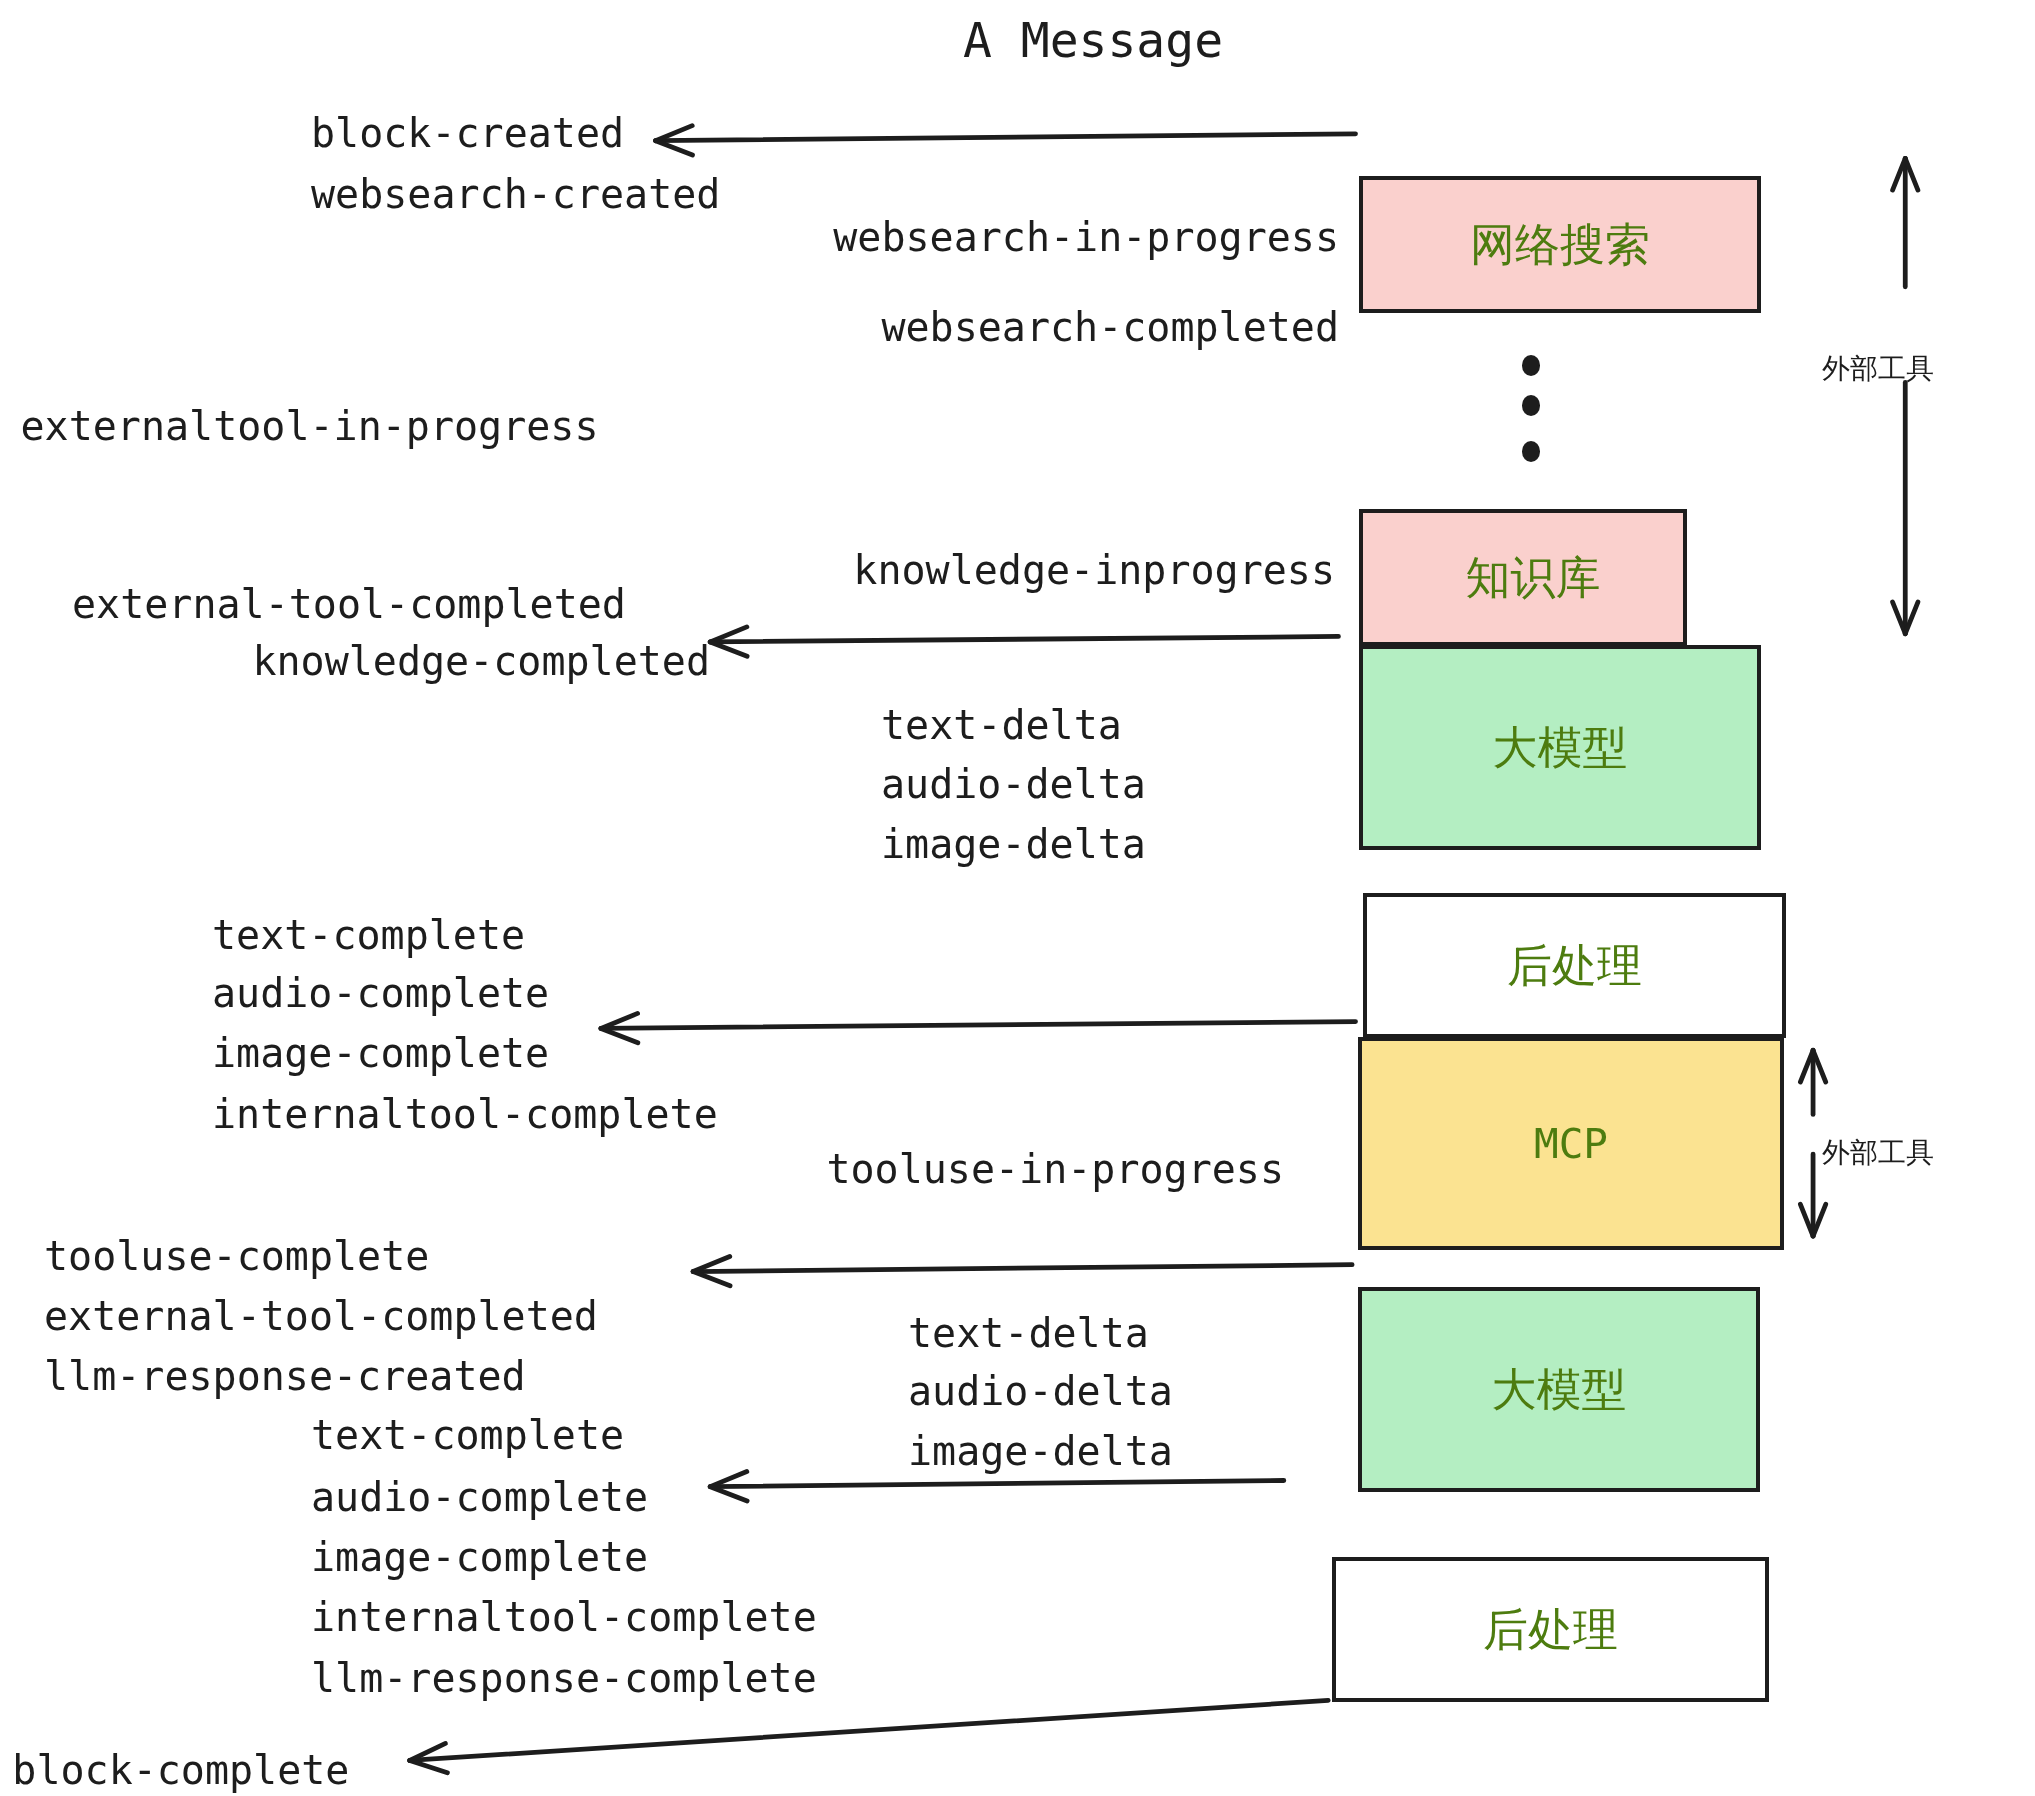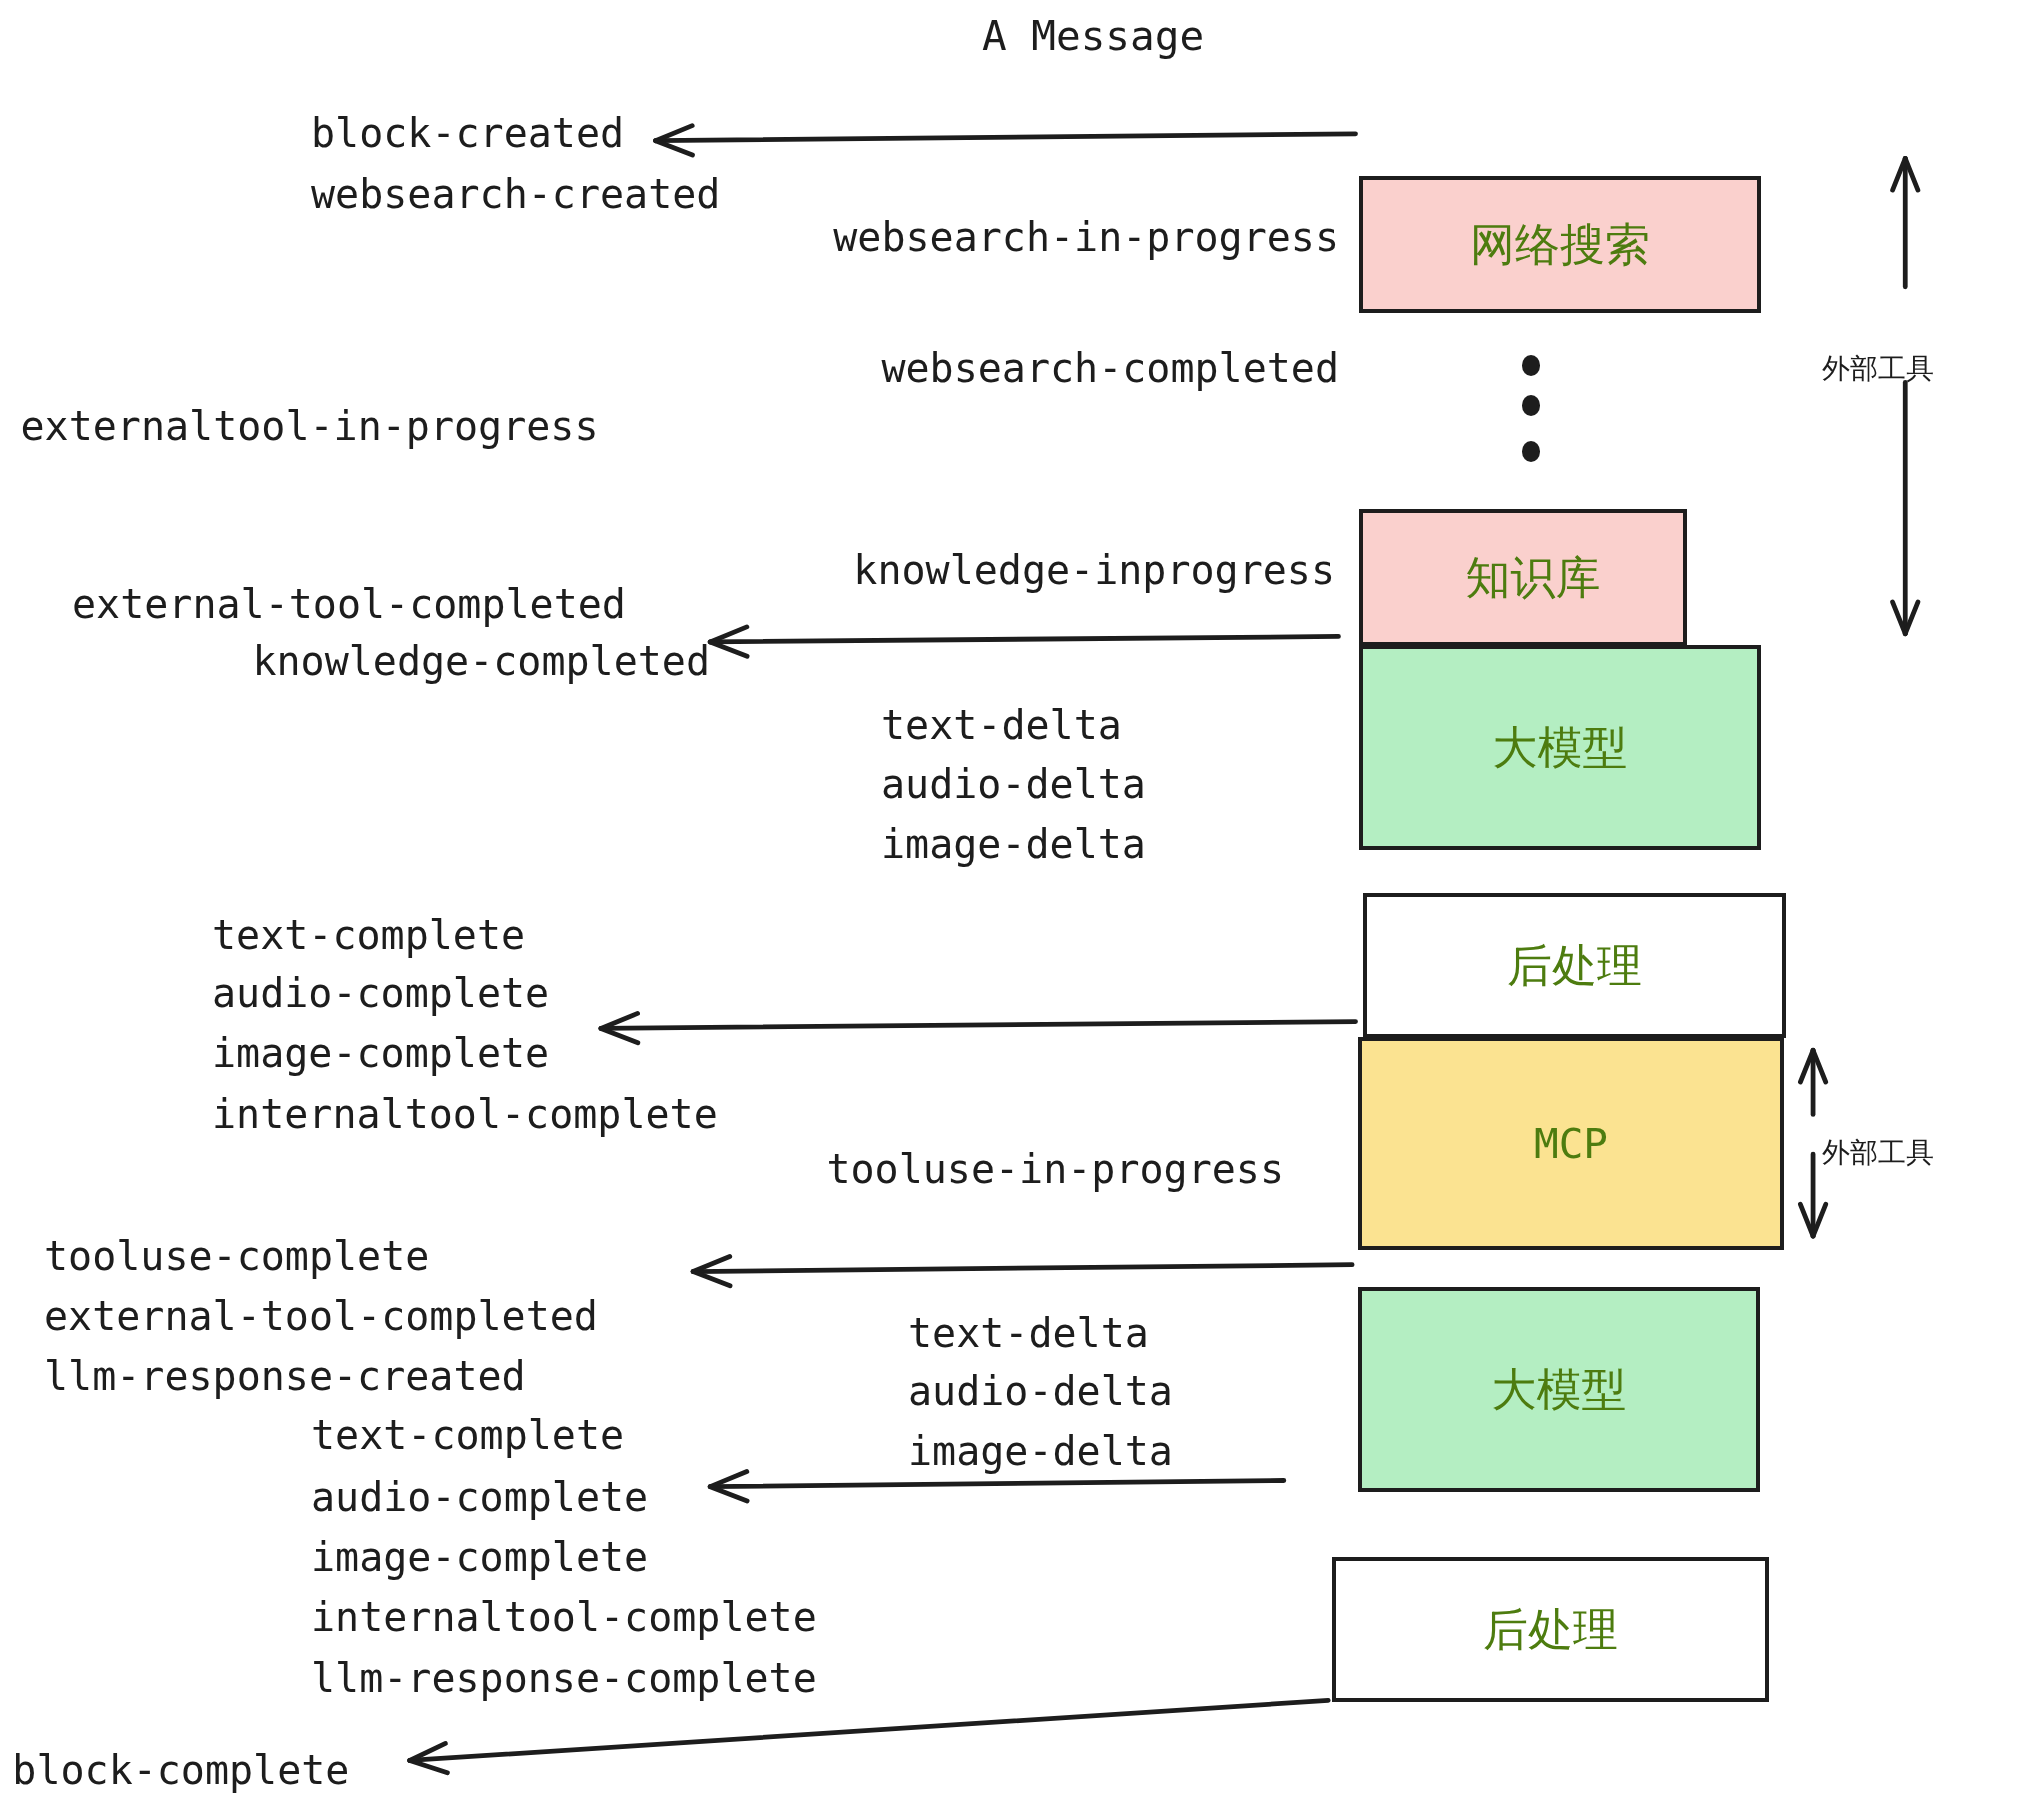--- a/index.html
+++ b/index.html
@@ -21,21 +21,21 @@
     font-size: 40px;
     line-height: 1;
     white-space: nowrap;
     letter-spacing: 0px;
   }
   .lbl.r { transform: translateX(-100%); }
 
   .title {
     position: absolute;
     color: #1d1d1d;
-    font-size: 41px;
+    font-size: 48px;
     white-space: nowrap;
     transform: translateX(-50%);
   }
 
   .box {
     position: absolute;
     border: 4.8px solid #1d1d1d;
     box-sizing: border-box;
     display: flex;
     align-items: center;
@@ -159,21 +159,21 @@
       <div class="box" style="left: 1359px; top: 645px; width: 402px; height: 205px; background: rgb(180, 238, 194);">大模型</div>
       <div class="box" style="left: 1363px; top: 893px; width: 423px; height: 145px; background: rgb(255, 255, 255);">后处理</div>
       <div class="box mono" style="left: 1358px; top: 1037px; width: 426px; height: 213px; background: rgb(251, 227, 145);">MCP</div>
       <div class="box" style="left: 1358px; top: 1287px; width: 402px; height: 205px; background: rgb(180, 238, 194);">大模型</div>
       <div class="box" style="left: 1332px; top: 1557px; width: 437px; height: 145px; background: rgb(255, 255, 255);">后处理</div>
     </div>
   <div id="events-layer">
       <div class="lbl" style="left: 311px; top: 113px;">block-created</div>
       <div class="lbl" style="left: 311px; top: 174px;">websearch-created</div>
       <div class="lbl r" style="left: 1339px; top: 217px;">websearch-in-progress</div>
-      <div class="lbl r" style="left: 1339px; top: 307px; margin-top: 41px;">websearch-completed</div>
+      <div class="lbl r" style="left: 1339px; top: 307px;">websearch-completed</div>
       <div class="lbl" style="left: 20.5px; top: 406px;">externaltool-in-progress</div>
       <div class="lbl r" style="left: 1335px; top: 550px;">knowledge-inprogress</div>
       <div class="lbl" style="left: 72px; top: 584px;">external-tool-completed</div>
       <div class="lbl r" style="left: 710px; top: 641px;">knowledge-completed</div>
       <div class="lbl" style="left: 881px; top: 705px;">text-delta</div>
       <div class="lbl" style="left: 881px; top: 764px;">audio-delta</div>
       <div class="lbl" style="left: 881px; top: 824px;">image-delta</div>
       <div class="lbl" style="left: 212px; top: 915px;">text-complete</div>
       <div class="lbl" style="left: 212px; top: 973px;">audio-complete</div>
       <div class="lbl" style="left: 212px; top: 1033px;">image-complete</div>

